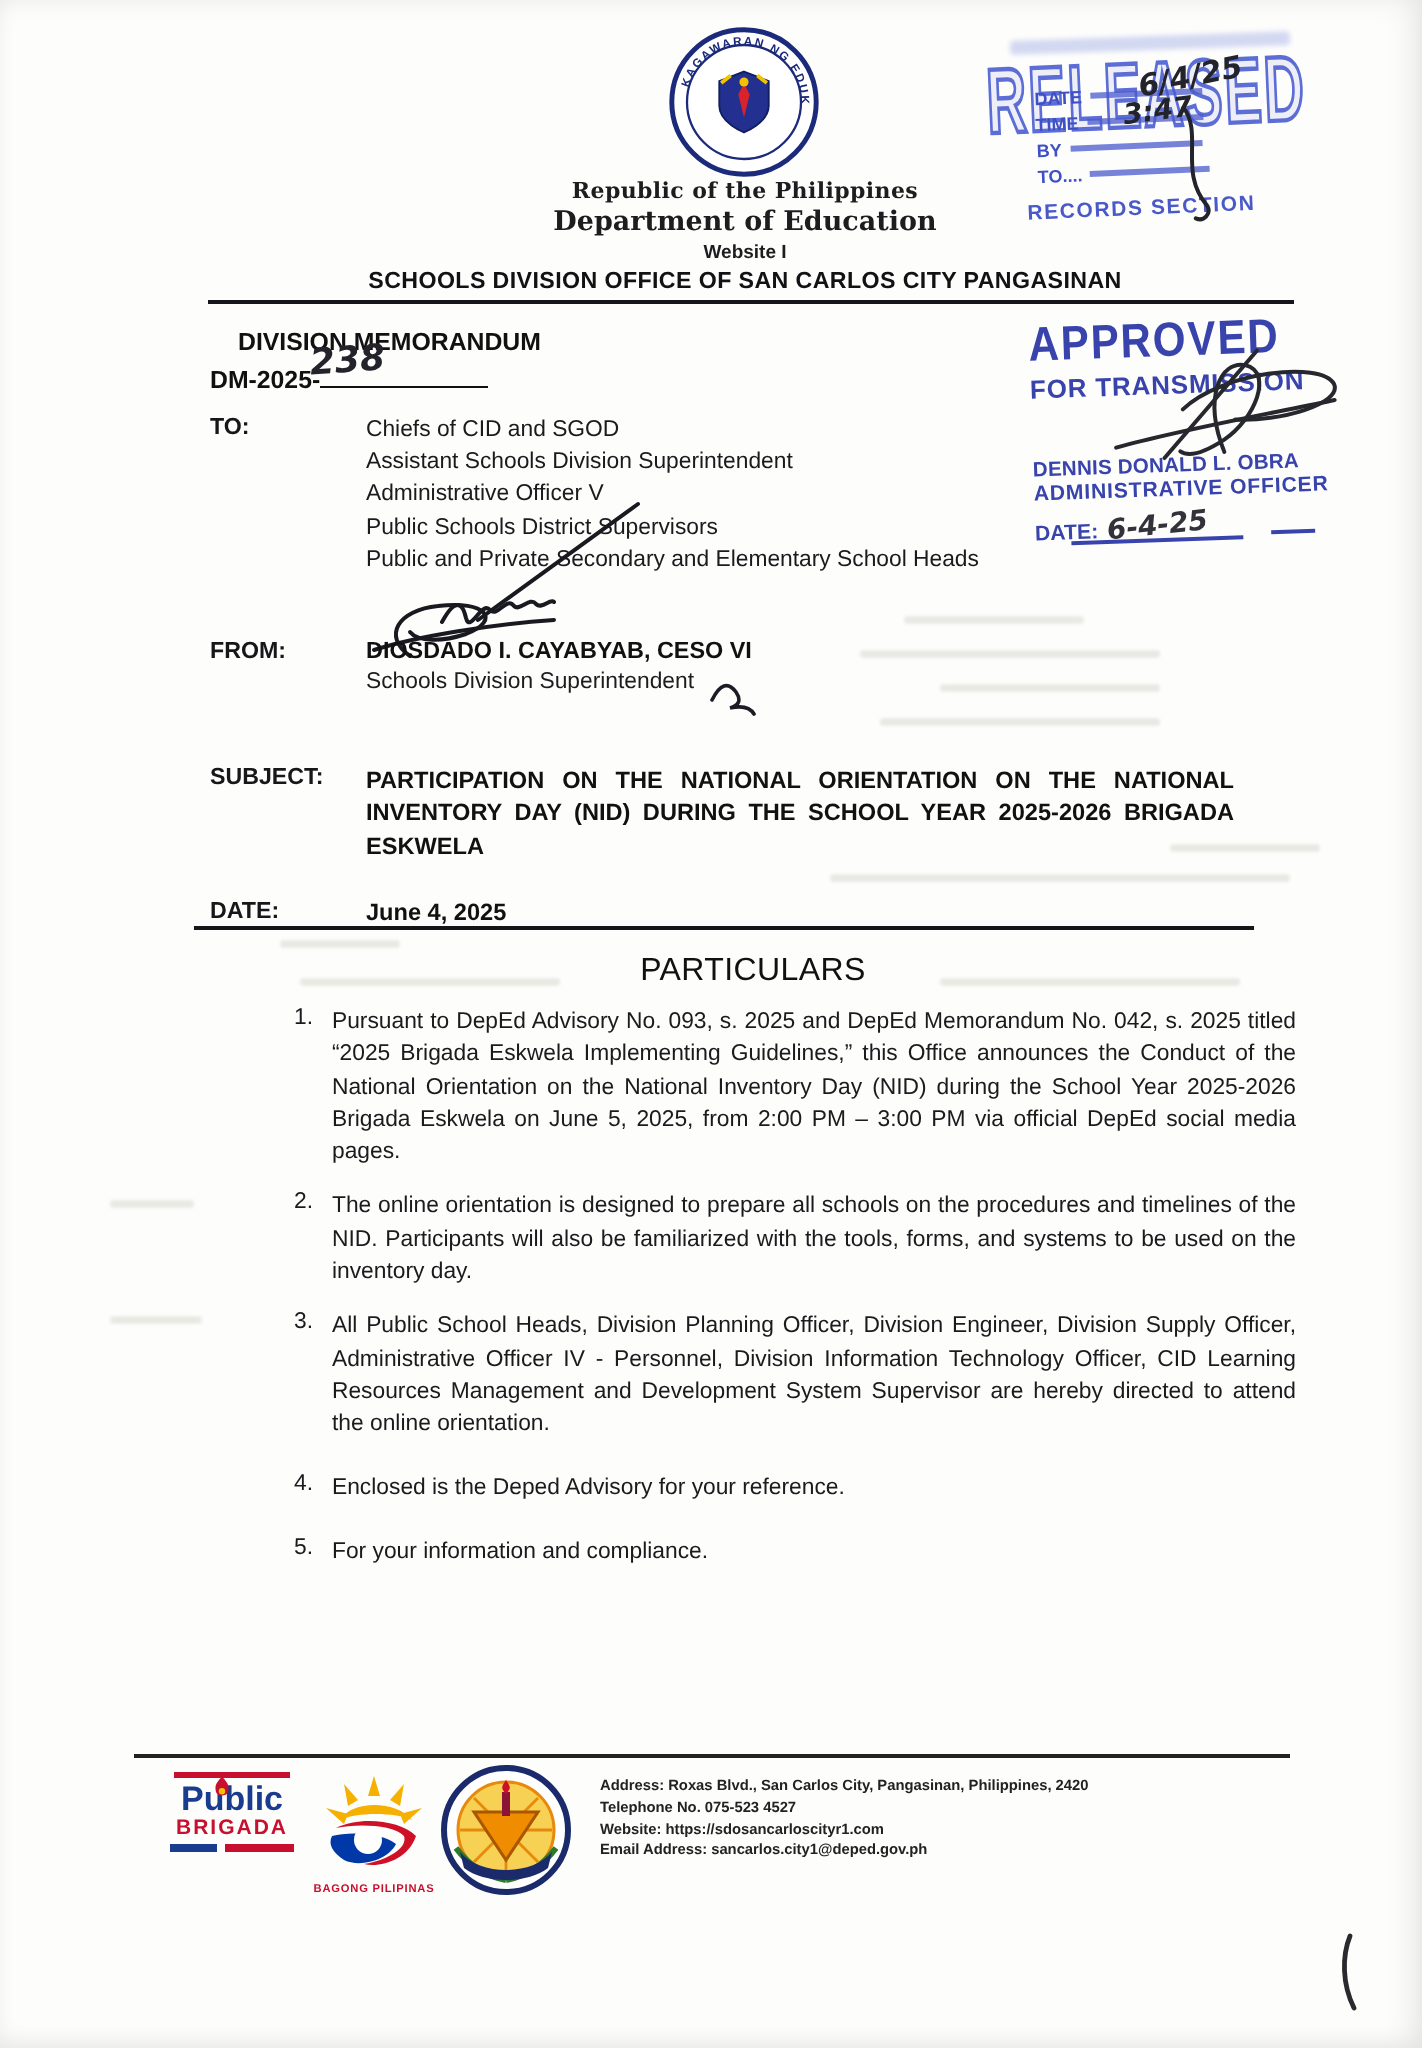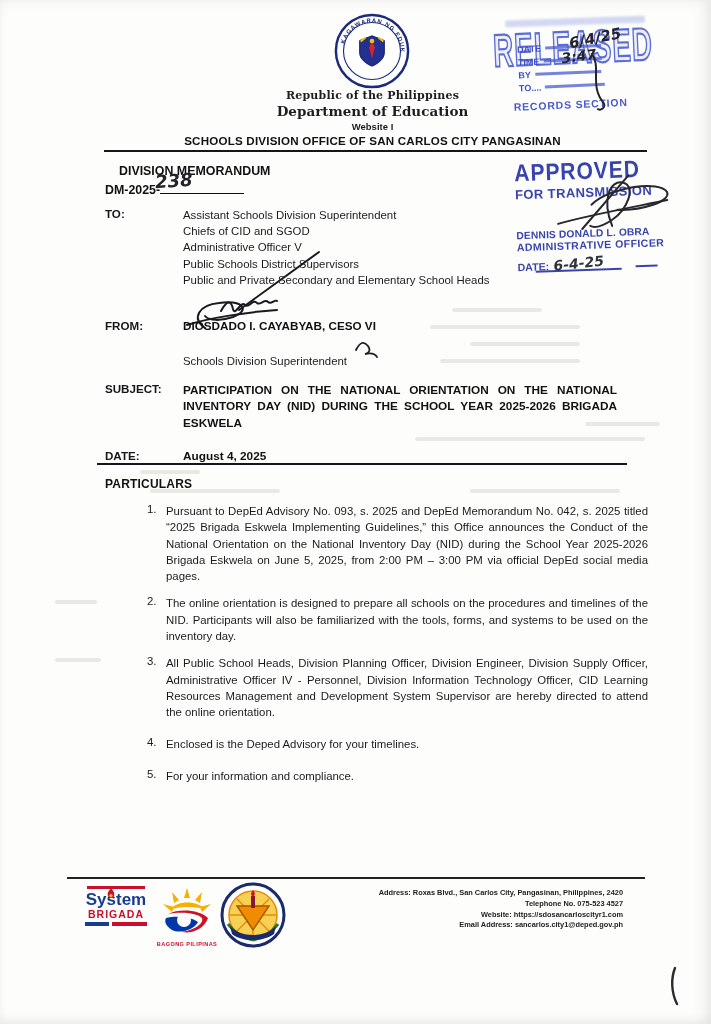--- a/index.html
+++ b/index.html
@@ -46,41 +46,41 @@
   .memo-no{left:105px;top:180px;font-size:12.4px;font-weight:700;color:#111;}
   .memo-ul{display:inline-block;width:84px;border-bottom:1.8px solid #111;height:13px;}
   .memo-hand{left:155px;top:170px;font-size:18px;transform:rotate(-4deg);}
 
   .lbl{font-size:11.6px;font-weight:700;color:#17171a;}
   .to-lbl{left:105px;top:207px;}
   .to-list{left:183px;top:207px;font-size:11.4px;line-height:16.2px;color:#1b1b1e;}
 
   .from-lbl{left:105px;top:319px;}
   .from-name{left:183px;top:319px;font-size:11.7px;font-weight:700;color:#111;}
-  .from-title{left:183px;top:335px;font-size:11.4px;margin-top:20px;}
+  .from-title{left:183px;top:335px;font-size:11.4px;}
 
   .subj-lbl{left:105px;top:382px;}
   .subj-txt{left:183px;top:382px;width:434px;font-size:11.8px;font-weight:700;color:#111;
             text-align:justify;line-height:16.4px;}
   .date-lbl{left:105px;top:449px;}
   .date-val{left:183px;top:449px;font-size:11.8px;font-weight:700;color:#111;}
   .rule2{left:97px;top:463px;width:530px;height:2.4px;background:#15151a;}
 
-  .part-head{left:105px;top:477px;width:543px;font-size:12px;font-weight:700;color:#111;letter-spacing:.2px;}
+  .part-head{left:105px;top:477px;width:543px;text-align:center;font-size:16px;font-weight:400;color:#111;letter-spacing:.2px;}
 
   .items{left:147px;top:503px;width:501px;}
   .item{display:flex;margin-bottom:11px;}
   .item .num{width:19px;flex:none;font-size:11.4px;color:#1b1b1e;}
   .item .txt{width:482px;font-size:11.4px;line-height:16.3px;color:#1b1b1e;text-align:justify;}
   .item.g3{margin-bottom:15px;}
   .item.g4{margin-bottom:16px;}
 
   
   .rule3{left:67px;top:877px;width:578px;height:2px;background:#222;}
-  .addr{left:300px;top:888px;width:323px;text-align:right;font-size:7.4px;font-weight:700;
+  .addr{left:300px;top:888px;width:323px;text-align:left;font-size:7.4px;font-weight:700;
         color:#222;line-height:10.8px;}
 
   .logo-dm{left:74px;top:886px;width:84px;height:62px;text-align:center;}
   .dm-topbar{width:58px;height:2.5px;background:#c8102e;margin:0 auto 2px;}
   .dm-text{font-size:17px;font-weight:800;color:#1a3c8f;line-height:18px;position:relative;font-family:"Liberation Sans",sans-serif;}
   .dm-flame{position:absolute;left:31px;top:-3px;}
   .dm-matatag{font-size:10.5px;font-weight:800;color:#c8102e;letter-spacing:1px;line-height:11px;}
   .dm-bar{width:62px;height:4px;margin:2px auto 0;background:linear-gradient(90deg,#1a3c8f 0 38%,#fff 38% 44%,#c8102e 44% 100%);}
 
   .logo-bp{left:156px;top:888px;width:62px;height:60px;text-align:center;}
@@ -179,22 +179,22 @@
       </g>
     </svg>
   </div>
 
   <div class="abs memo-title">DIVISION MEMORANDUM</div>
   <div class="abs memo-no"><span>DM-2025-</span><span class="memo-ul"></span></div>
   <div class="abs hand memo-hand">238</div>
 
   <div class="abs lbl to-lbl">TO:</div>
   <div class="abs to-list">
+    <div>Chiefs of CID and SGOD</div>
     <div>Assistant Schools Division Superintendent</div>
-    <div>Chiefs of CID and SGOD</div>
     <div>Administrative Officer V</div>
     <div>Public Schools District Supervisors</div>
     <div>Public and Private Secondary and Elementary School Heads</div>
   </div>
 
   <svg class="sig-svg" style="left:185px;top:248px;" width="150" height="86" viewBox="0 0 150 86">
     <g fill="none" stroke="#191920" stroke-width="2" stroke-linecap="round">
       <path d="M2,77 C24,70 62,64 92,62"></path>
       <path d="M20,80 C6,70 14,57 34,55 C58,52 66,62 48,69 C36,73 24,73 20,68"></path>
       <path d="M36,63 c6,-11 10,-11 12,-2 c2,8 8,-9 12,-4 c4,4 8,-7 12,-2 c3,3 8,-5 11,-1 c3,3 7,-3 9,-1"></path>
@@ -204,53 +204,53 @@
   <div class="abs lbl from-lbl">FROM:</div>
   <div class="abs from-name">DIOSDADO I. CAYABYAB, CESO VI</div>
   <div class="abs from-title">Schools Division Superintendent</div>
   <svg class="sig-svg" style="left:352px;top:336px;" width="28" height="22" viewBox="0 0 28 22">
     <path d="M4,14 q6,-12 12,-4 q4,6 -3,8 q9,-2 12,3" fill="none" stroke="#1c1c24" stroke-width="1.8" stroke-linecap="round"></path>
   </svg>
 
   <div class="abs lbl subj-lbl">SUBJECT:</div>
   <div class="abs subj-txt">PARTICIPATION ON THE NATIONAL ORIENTATION ON THE NATIONAL INVENTORY DAY (NID) DURING THE SCHOOL YEAR 2025-2026 BRIGADA ESKWELA</div>
   <div class="abs lbl date-lbl">DATE:</div>
-  <div class="abs date-val">August 4, 2025</div>
+  <div class="abs date-val">June 4, 2025</div>
   <div class="abs rule2"></div>
 
   <div class="abs part-head">PARTICULARS</div>
   <div class="abs items">
     <div class="item">
       <span class="num">1.</span>
       <div class="txt">Pursuant to DepEd Advisory No. 093, s. 2025 and DepEd Memorandum No. 042, s. 2025 titled “2025 Brigada Eskwela Implementing Guidelines,” this Office announces the Conduct of the National Orientation on the National Inventory Day (NID) during the School Year 2025-2026 Brigada Eskwela on June 5, 2025, from 2:00 PM – 3:00 PM via official DepEd social media pages.</div>
     </div>
     <div class="item">
       <span class="num">2.</span>
       <div class="txt">The online orientation is designed to prepare all schools on the procedures and timelines of the NID. Participants will also be familiarized with the tools, forms, and systems to be used on the inventory day.</div>
     </div>
     <div class="item g3">
       <span class="num">3.</span>
       <div class="txt">All Public School Heads, Division Planning Officer, Division Engineer, Division Supply Officer, Administrative Officer IV - Personnel, Division Information Technology Officer, CID Learning Resources Management and Development System Supervisor are hereby directed to attend the online orientation.</div>
     </div>
     <div class="item g4">
       <span class="num">4.</span>
-      <div class="txt">Enclosed is the Deped Advisory for your timelines.</div>
+      <div class="txt">Enclosed is the Deped Advisory for your reference.</div>
     </div>
     <div class="item">
       <span class="num">5.</span>
       <div class="txt">For your information and compliance.</div>
     </div>
   </div>
 
   <div class="abs rule3"></div>
 
   <div class="abs logo-dm">
     <div class="dm-topbar"></div>
     <div class="dm-text">
-      <span>System</span>
+      <span>Public</span>
       <svg class="dm-flame" width="12" height="12" viewBox="0 0 12 12">
         <path d="M6,0 C8,3 10,4 9,8 C8.4,10.4 3.6,10.4 3,8 C2,4 4,3 6,0 z" fill="#c8102e"></path>
         <circle cx="6" cy="7.6" r="1.6" fill="#f4c300"></circle>
       </svg>
     </div>
     <div class="dm-matatag">BRIGADA</div>
     <div class="dm-bar"></div>
   </div>
 
   <div class="abs logo-bp">

